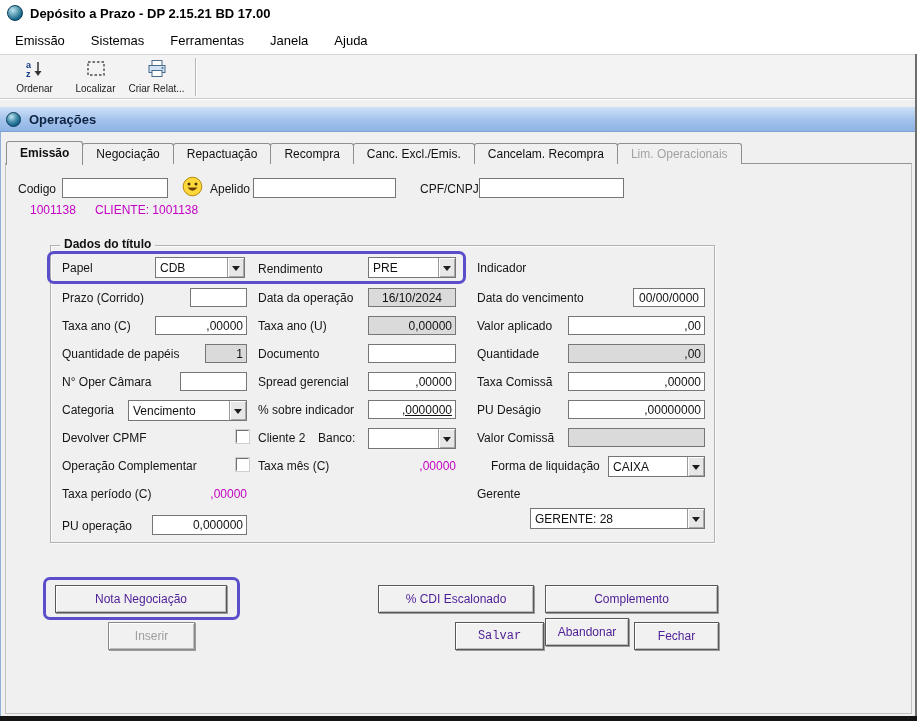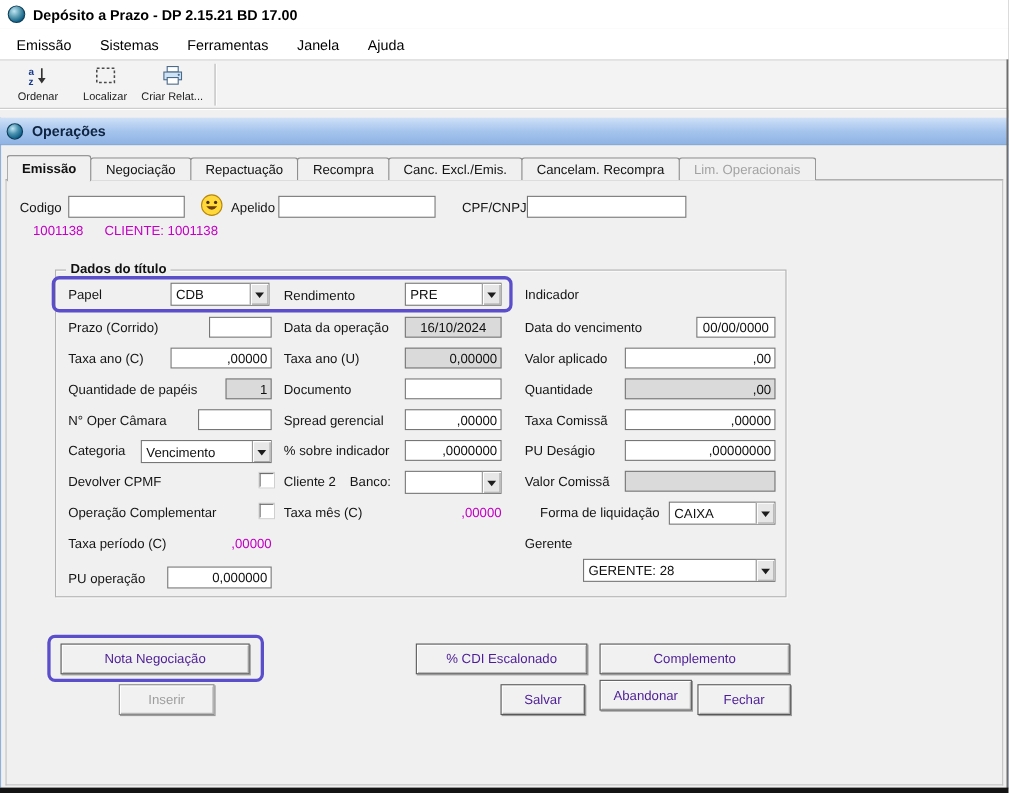--- a/index.html
+++ b/index.html
@@ -216,21 +216,21 @@
   <input class="field r" type="text" style="left: 568px; top: 372px; width: 137px;" value=",00000">
 
   <span class="lbl" style="left:62px; top:403px;">Categoria</span>
   <div class="combo" style="left:128px; top:400px; width:119px;">
     <span class="combo-text">Vencimento</span>
     <span class="combo-btn">
         <span class="arr"></span>
       </span>
   </div>
   <span class="lbl" style="left:258px; top:403px;">% sobre indicador</span>
-  <input class="field r" type="text" style="left: 368px; top: 400px; width: 88px;" value=",0000000">
+  <input class="field r" type="text" style="left: 368px; top: 400px; width: 88px; text-decoration: underline;" value=",0000000">
   <span class="lbl" style="left:477px; top:403px;">PU Deságio</span>
   <input class="field r" type="text" style="left: 568px; top: 400px; width: 137px;" value=",00000000">
 
   <span class="lbl" style="left:62px; top:431px;">Devolver CPMF</span>
   <span class="cb" style="left:236px; top:430px;"></span>
   <span class="lbl" style="left:258px; top:431px;">Cliente 2</span>
   <span class="lbl" style="left:318px; top:431px;">Banco:</span>
   <div class="combo" style="left:368px; top:428px; width:88px;">
     <span class="combo-text"></span>
     <span class="combo-btn">
@@ -262,21 +262,21 @@
       </span>
   </div>
 
   <span class="lbl" style="left:62px; top:519px;">PU operação</span>
   <input class="field r" type="text" style="left: 152px; top: 515px; width: 95px; height: 20px;" value="0,000000">
 
   <div class="btn3d" style="left:55px; top:585px; width:172px; height:28px;">Nota Negociação</div>
   <div class="btn3d" style="left:378px; top:585px; width:156px; height:28px;">% CDI Escalonado</div>
   <div class="btn3d" style="left:545px; top:585px; width:173px; height:28px;">Complemento</div>
   <div class="btn3d disabled" style="left:108px; top:622px; width:87px; height:28px;">Inserir</div>
-  <div class="btn3d" style="left:455px; top:622px; width:77px; height:28px;">Salvar</div>
+  <div class="btn3d" style="left:455px; top:622px; width:89px; height:28px;font-family:Liberation Mono, monospace;">Salvar</div>
   <div class="btn3d" style="left:545px; top:618px; width:84px; height:28px;">Abandonar</div>
   <div class="btn3d" style="left:634px; top:622px; width:85px; height:28px;">Fechar</div>
 
   <div class="hl" style="left:47px; top:251px; width:419px; height:33px;"></div>
   <div class="hl" style="left:43px; top:577px; width:197px; height:43px;"></div>
 
   <div class="abs right-edge"></div>
   <div class="abs bottom-edge"></div>
 
 </div>

